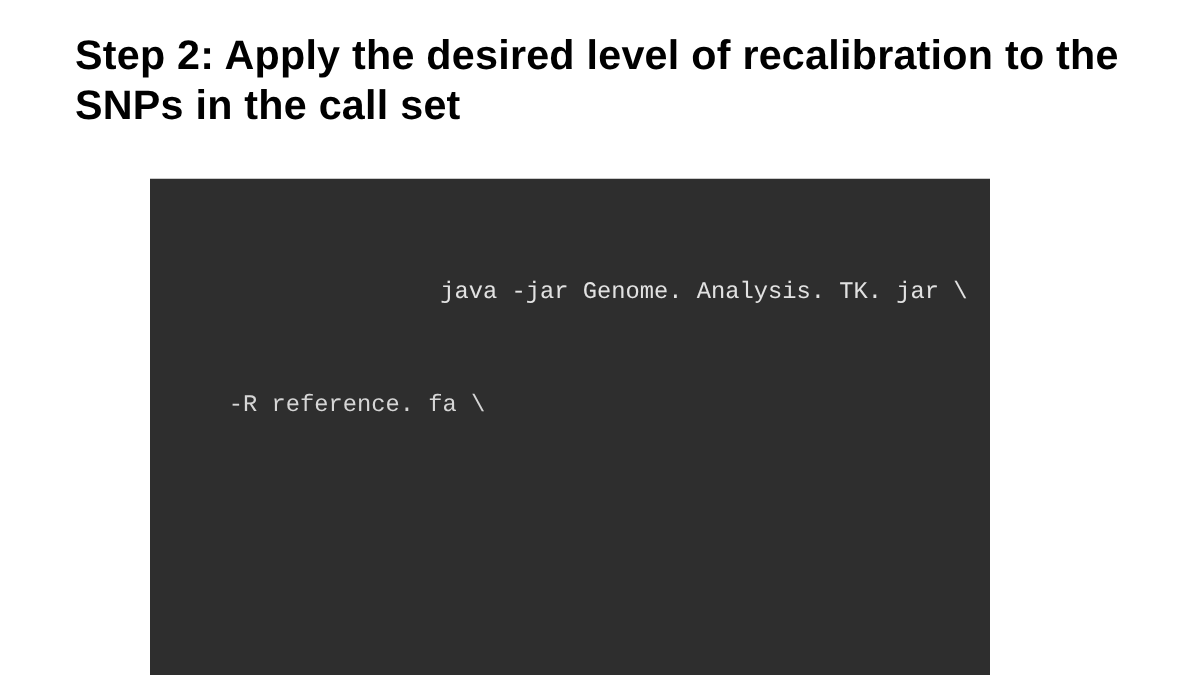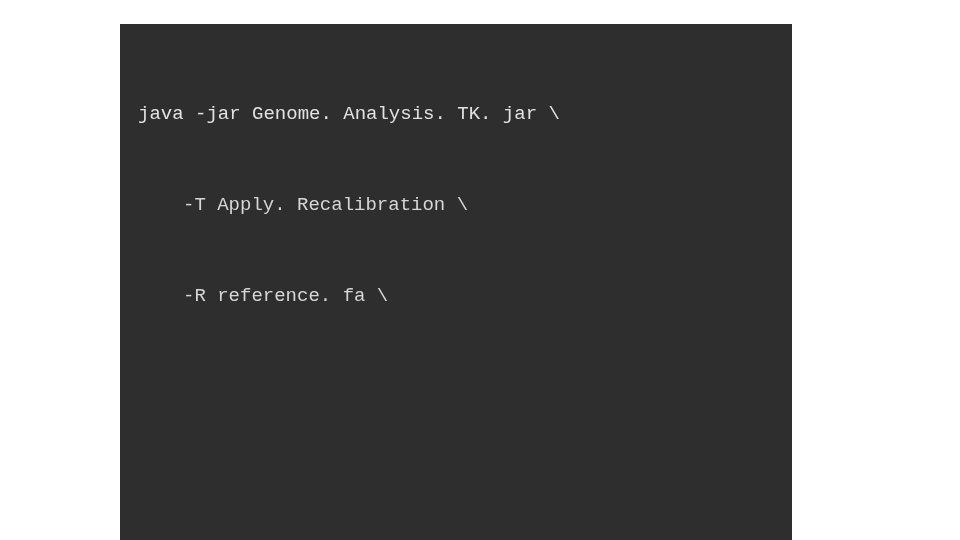--- a/index.html
+++ b/index.html
@@ -37,30 +37,30 @@
     padding: 14px 18px 18px 18px;
     box-sizing: border-box;
     white-space: pre;
   }
   .code-line {
     display: block;
   }
   .indent {
     padding-left: 45px;
   }
-  .kw   { color: #e2e2e2; }
+  .kw   { color: #e2e2e2; text-align: right; }
 </style>
 </head>
 <body>
 
 <div class="slide">
+  <h1 class="title">Step 2:  Apply the desired level of recalibration to the SNPs in the call set</h1>
 
   <div class="code-block">
     <span class="code-line kw">java -jar Genome. Analysis. TK. jar \</span>
-    <span class="code-line indent">-T Apply. Recalibration \</span>
     <span class="code-line indent">-R reference. fa \</span>
     
     
     
     
     
   </div>
 </div>
 
 </body></html>

